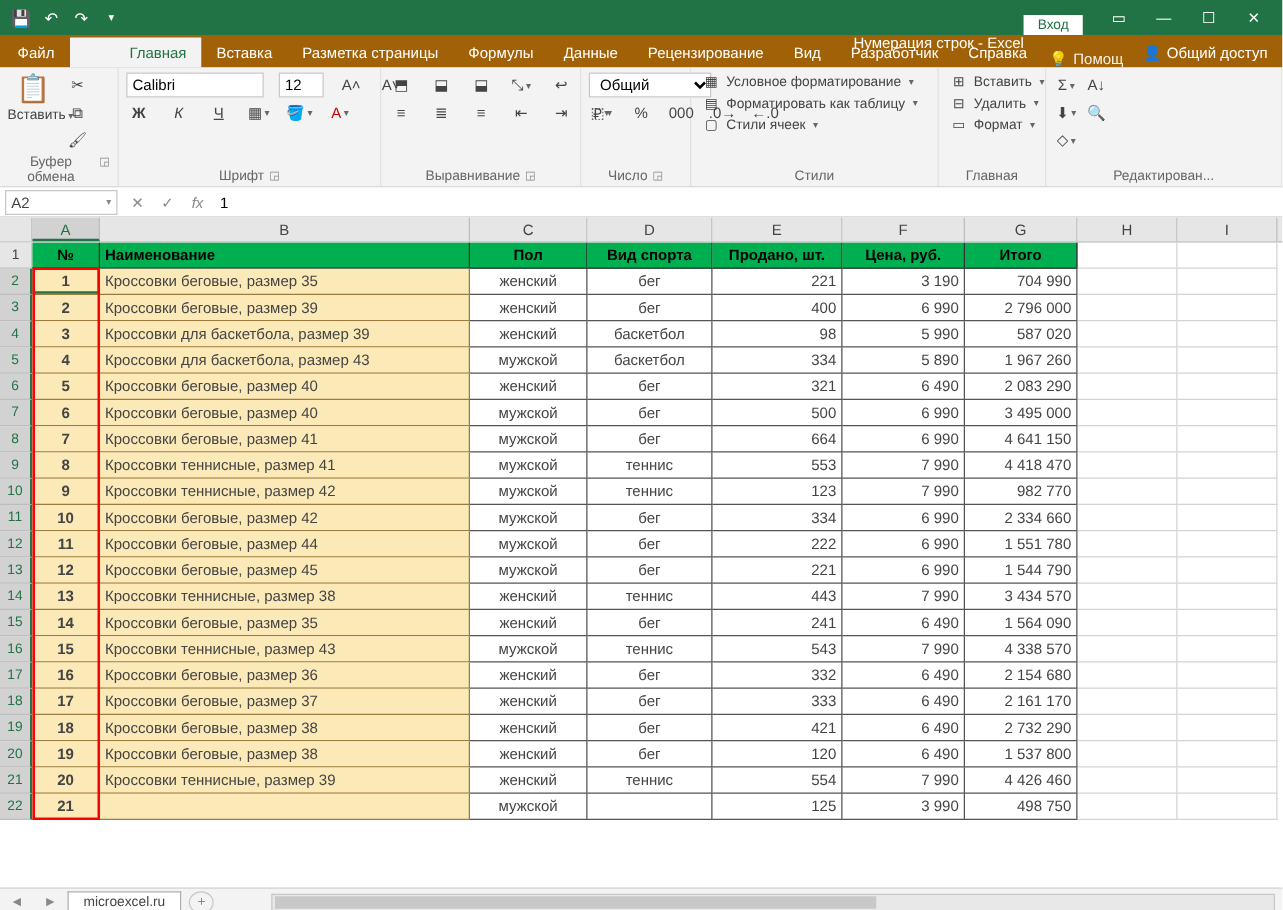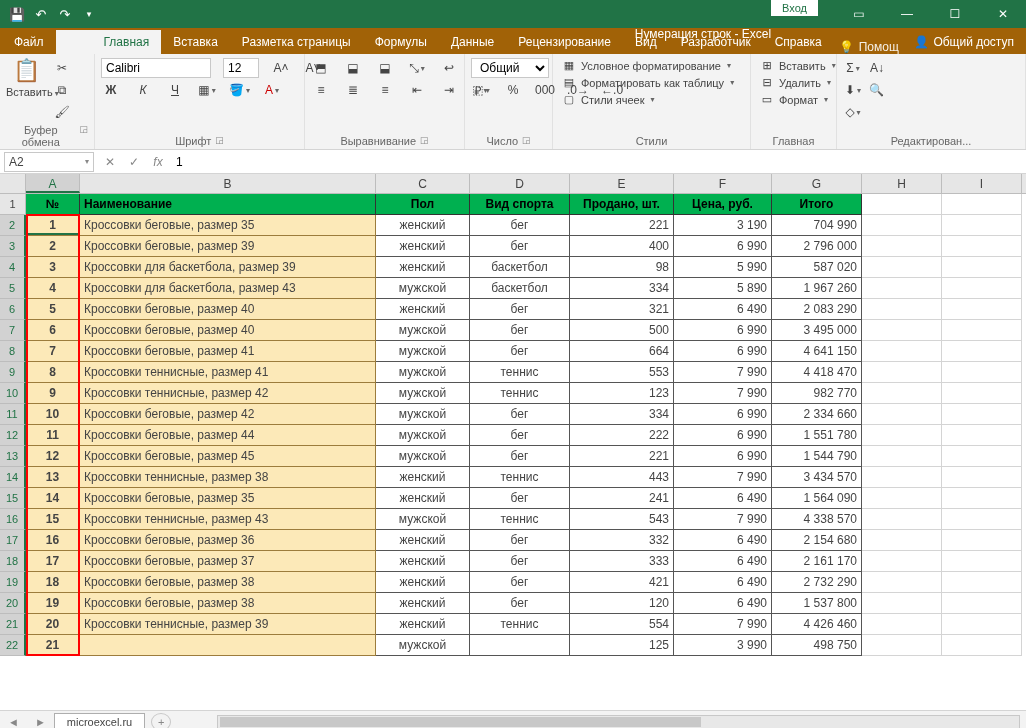--- a/index.html
+++ b/index.html
@@ -3,21 +3,21 @@
 <meta charset="utf-8">
 <style>
 * { box-sizing: border-box; margin: 0; padding: 0; font-family: 'Segoe UI', Tahoma, sans-serif; }
 body { width: 1026px; height: 728px; background: #fff; overflow: hidden; font-size: 12px; color: #444; }
 
 
 .titlebar { height: 28px; background: #217346; display: flex; align-items: center; color: #fff; }
 .titlebar .qat { display: flex; gap: 6px; padding: 0 8px; align-items: center; }
 .titlebar .qat span { width: 18px; height: 18px; display: flex; align-items: center; justify-content: center; font-size: 13px; }
 .titlebar .title { flex: 1; text-align: right; font-size: 12px; margin-top: 40px; }
-.titlebar .right { display: flex; align-items: flex-start; gap: 14px; padding-right: 6px; }
+.titlebar .right { display: flex; align-items: flex-end; gap: 2px; padding-right: 6px; }
 .titlebar .signin { border: 1px solid #fff; background: #fff; color: #217346; padding: 1px 10px; font-size: 11px; margin-right: 10px; }
 .titlebar .winbtn { width: 34px; height: 28px; display: flex; align-items: center; justify-content: center; font-size: 12px; }
 
 
 .tabs { height: 26px; background: #a16207; display: flex; align-items: flex-end; color: #fff; padding-left: 2px; }
 .tabs .tab { padding: 5px 12px 5px; font-size: 12px; cursor: pointer; }
 .tabs .tab.active { background: #f3f3f3; color: #217346; padding-left: 48px; }
 .tabs .tellme { margin-left: 6px; display: flex; align-items: center; gap: 4px; opacity: .9; }
 .tabs .share { margin-left: auto; padding: 5px 12px; display: flex; align-items: center; gap: 4px; }
 
@@ -201,21 +201,21 @@
       </div>
     </div>
     <div class="group-label">
         <span>Выравнивание</span>
         <span class="dlg">◲</span>
       </div>
   </div>
 
   <div class="group g-num">
     <div class="gbody vstack" style="width:100%;">
-      <select class="fake" style="width:78px;"><option>Общий</option></select>
+      <select class="fake" style="width:98px;"><option>Общий</option></select>
       <div class="row">
         <span class="btn dd">₽</span>
         <span class="btn">%</span>
         <span class="btn">000</span>
         <span class="btn">.0→</span>
         <span class="btn">←.0</span>
       </div>
     </div>
     <div class="group-label">
         <span>Число</span>

